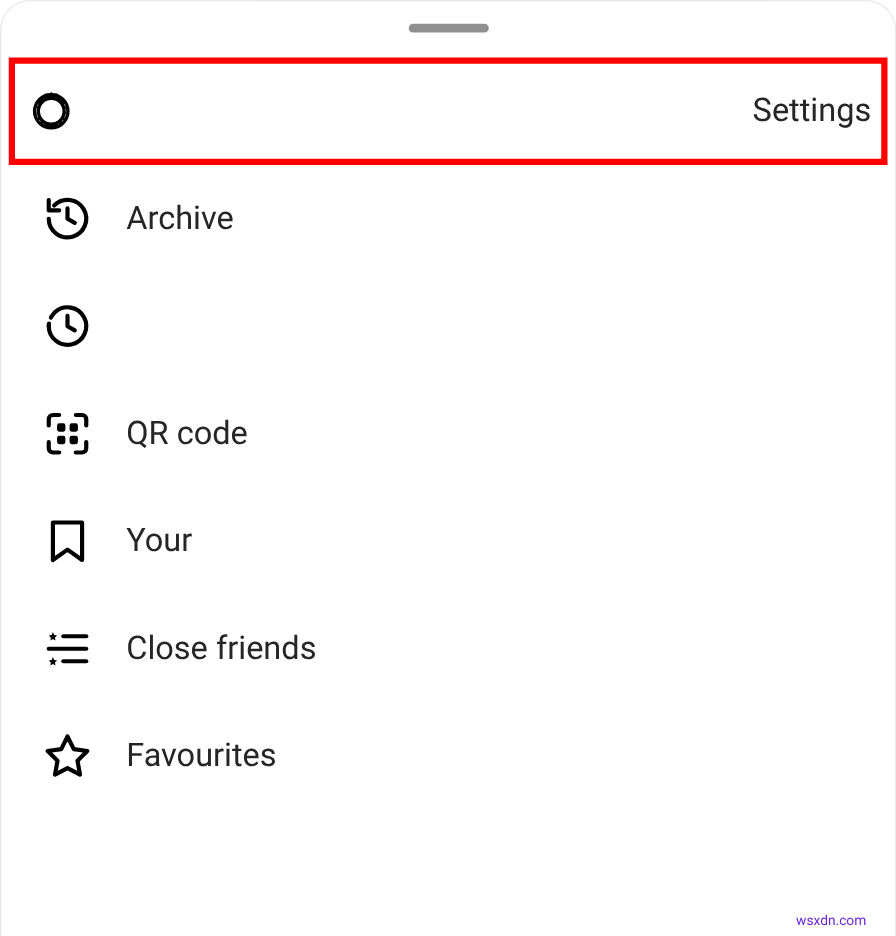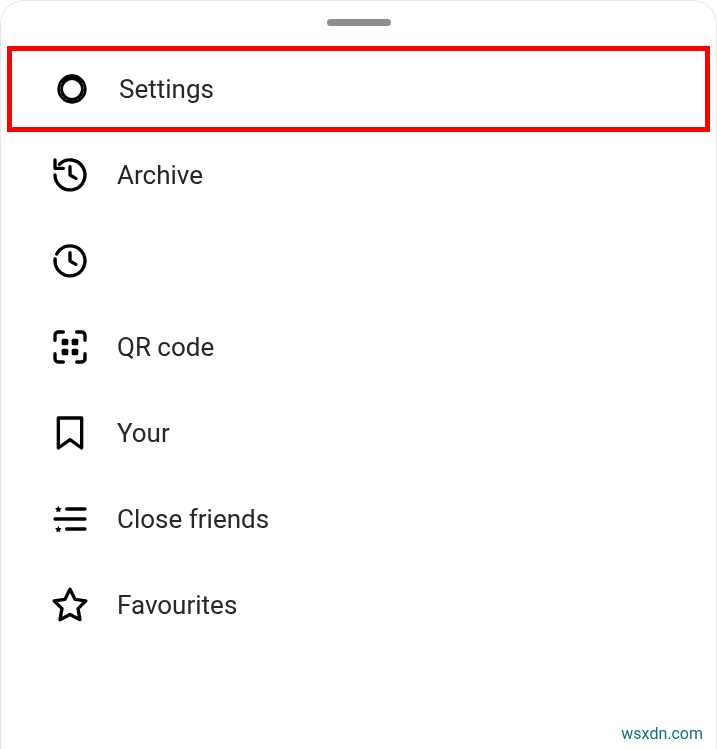--- a/index.html
+++ b/index.html
@@ -27,29 +27,30 @@
     .drag-handle {
       width: 64px;
       height: 7px;
       background: #8f8f8f;
       border-radius: 4px;
       margin: 0 auto 20px auto;
     }
     .menu-item {
       display: flex;
       align-items: center;
-      padding: 0 48px;
+      padding: 0 32px;
       height: 86px;
       cursor: pointer;
       position: relative;
     }
     .menu-item.highlighted {
       border: 5px solid #ff0000;
       margin: 0 6px;
-      padding: 0 39px;
+      padding: 0 8px;
+      justify-content: space-between;
     }
     .icon-wrap {
       width: 42px;
       height: 42px;
       display: flex;
       align-items: center;
       justify-content: center;
       margin-right: 26px;
       flex-shrink: 0;
     }
@@ -58,23 +59,23 @@
       height: 40px;
     }
     .menu-label {
       font-size: 26px;
       color: #262626;
       font-weight: 400;
     }
     .watermark {
       position: absolute;
       bottom: 6px;
-      right: 14px;
-      font-size: 16px;
-      color: #0f766e;
+      right: 24px;
+      font-size: 11px;
+      color: #6d28d9;
     }
   </style>
 </head>
 <body>
 
 <div class="sheet">
   <div class="drag-handle"></div>
 
   <div class="menu-item highlighted">
     <span class="icon-wrap">

